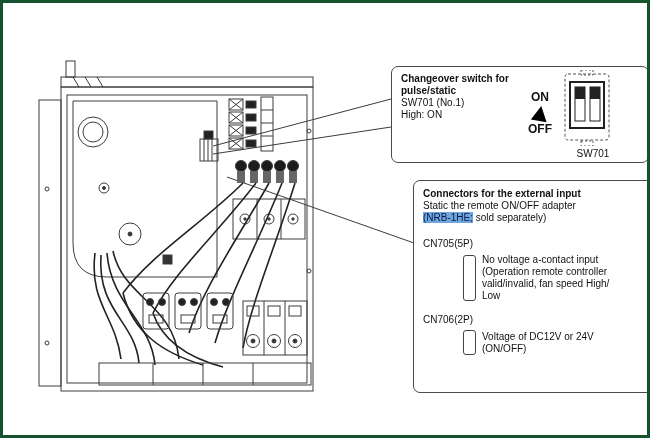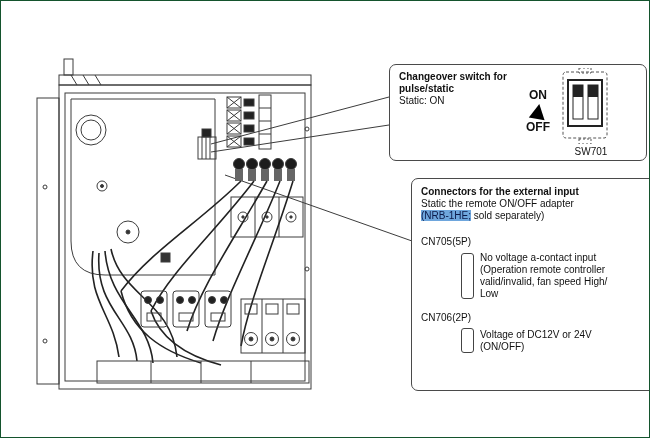--- a/index.html
+++ b/index.html
@@ -1,18 +1,18 @@
 <!DOCTYPE html>
 <html style="--hl: #6ea6dd;"><head>
 <meta charset="utf-8">
 <style>
   * { margin:0; padding:0; box-sizing:border-box; }
   body { font-family:"Liberation Sans", sans-serif; background:#fff; }
   .canvas { position:relative; width:650px; height:438px; background:#fff;
-            border:1px solid #14532d; overflow:hidden; color:#111; }
+            border:3px solid #14532d; overflow:hidden; color:#111; }
   .illustration { position:absolute; left:0; top:0; width:650px; height:438px; }
 
   .callout { position:absolute; background:#fff; border:1.3px solid #4a4a4a;
              border-radius:7px; font-size:10px; line-height:12px; }
   .c1 { left:388px; top:63px; width:258px; height:97px; }
   .c2 { left:410px; top:177px; width:251px; height:213px; padding:7px 9px; }
 
   .bold { font-weight:bold; }
   .pre  { white-space:pre-line; }
 
@@ -169,21 +169,22 @@
       <rect x="160" y="252" width="9" height="9" fill="#333"></rect>
       <circle cx="306" cy="128" r="2"></circle>
       <circle cx="306" cy="268" r="2"></circle>
     </g>
   </svg>
 
   <div class="callout c1">
     <div class="c1-text">
       <div class="bold pre">Changeover switch for
 pulse/static</div>
-      <div>Static: ON</div>
+      <div>SW701 (No.1)</div>
+      <div>High: ON</div>
     </div>
 
     <div class="onoff">
       <div>ON</div>
       <div class="tri"></div>
       <div>OFF</div>
     </div>
 
     <svg class="dip" viewBox="0 0 60 76" xmlns="http://www.w3.org/2000/svg">
       <g fill="none" stroke="#555">

